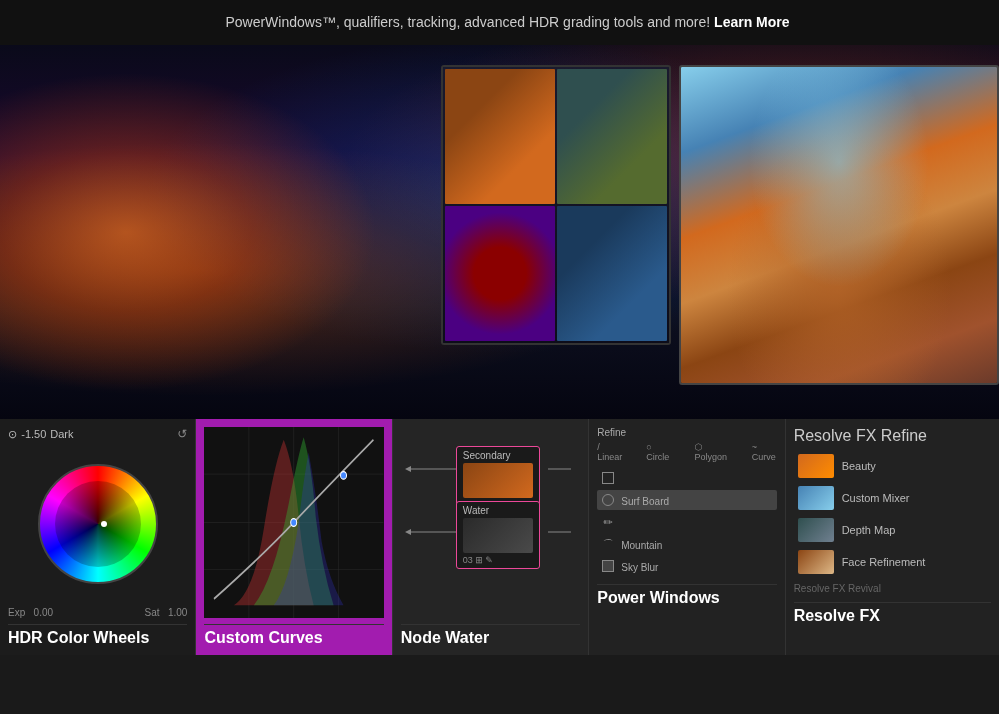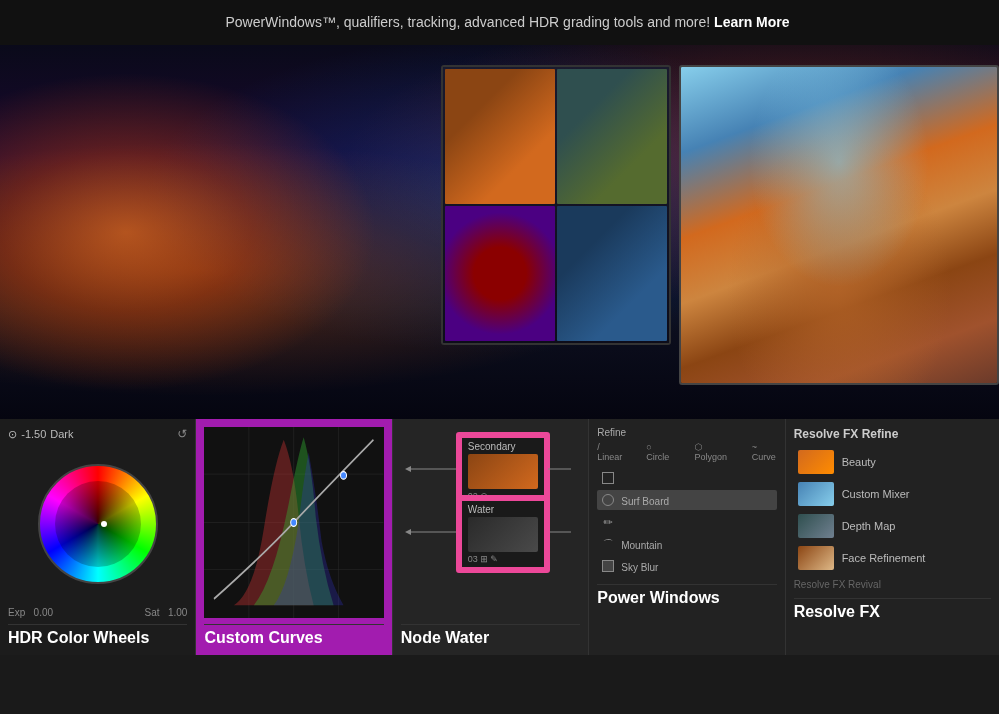--- a/index.html
+++ b/index.html
@@ -224,27 +224,28 @@
     
     .panel-node {
       background: #252525;
     }
     .node-area {
       flex: 1;
       position: relative;
     }
     .node-box {
       background: #1a1a1a;
-      border: 6px solid #ec4899;
+      border: 1px solid #ec4899;
       border-radius: 3px;
       padding: 3px 6px;
       font-size: 10px;
       color: #ddd;
       position: absolute;
       min-width: 80px;
+      margin-top: 14px;
     }
     .node-box .node-label {
       font-size: 10px;
       color: #bbb;
       margin-bottom: 2px;
     }
     .node-thumb {
       width: 70px;
       height: 35px;
       background: linear-gradient(135deg, #8B4513, #D2691E);
@@ -312,22 +313,22 @@
     .shape-checked {
       background: #444;
     }
 
     
     .panel-resolve {
       background: #222;
       flex: 1.1;
     }
     .resolve-header {
-      font-size: 12px;
-      font-weight: bold;
+      font-size: 16px;
+      font-weight: normal;
       color: #ccc;
       margin-bottom: 6px;
     }
     .resolve-item {
       display: flex;
       align-items: center;
       gap: 8px;
       padding: 3px 4px;
       font-size: 11px;
       color: #bbb;
@@ -451,21 +452,21 @@
       <svg style="position:absolute;top:0;left:0;width:100%;height:100%;pointer-events:none;">
         <line x1="10" y1="42" x2="55" y2="42" stroke="#888" stroke-width="1"></line>
         <line x1="10" y1="105" x2="55" y2="105" stroke="#888" stroke-width="1"></line>
         <line x1="147" y1="42" x2="170" y2="42" stroke="#888" stroke-width="1"></line>
         <line x1="147" y1="105" x2="170" y2="105" stroke="#888" stroke-width="1"></line>
 
         <polygon points="10,39 10,45 4,42" fill="#888"></polygon>
         <polygon points="10,102 10,108 4,105" fill="#888"></polygon>
       </svg>
 
-      <div class="node-box" style="top:68px;left:55px;">
+      <div class="node-box" style="top:60px;left:55px;">
         <div class="node-label">Water</div>
         <div class="node-thumb node-thumb-dark"></div>
         <div class="node-dot">03 ⊞ ✎</div>
       </div>
     </div>
     <div class="feature-title">Node Water</div>
   </div>
 
   <div class="feature-panel panel-power">
     <div class="power-header">Refine</div>

